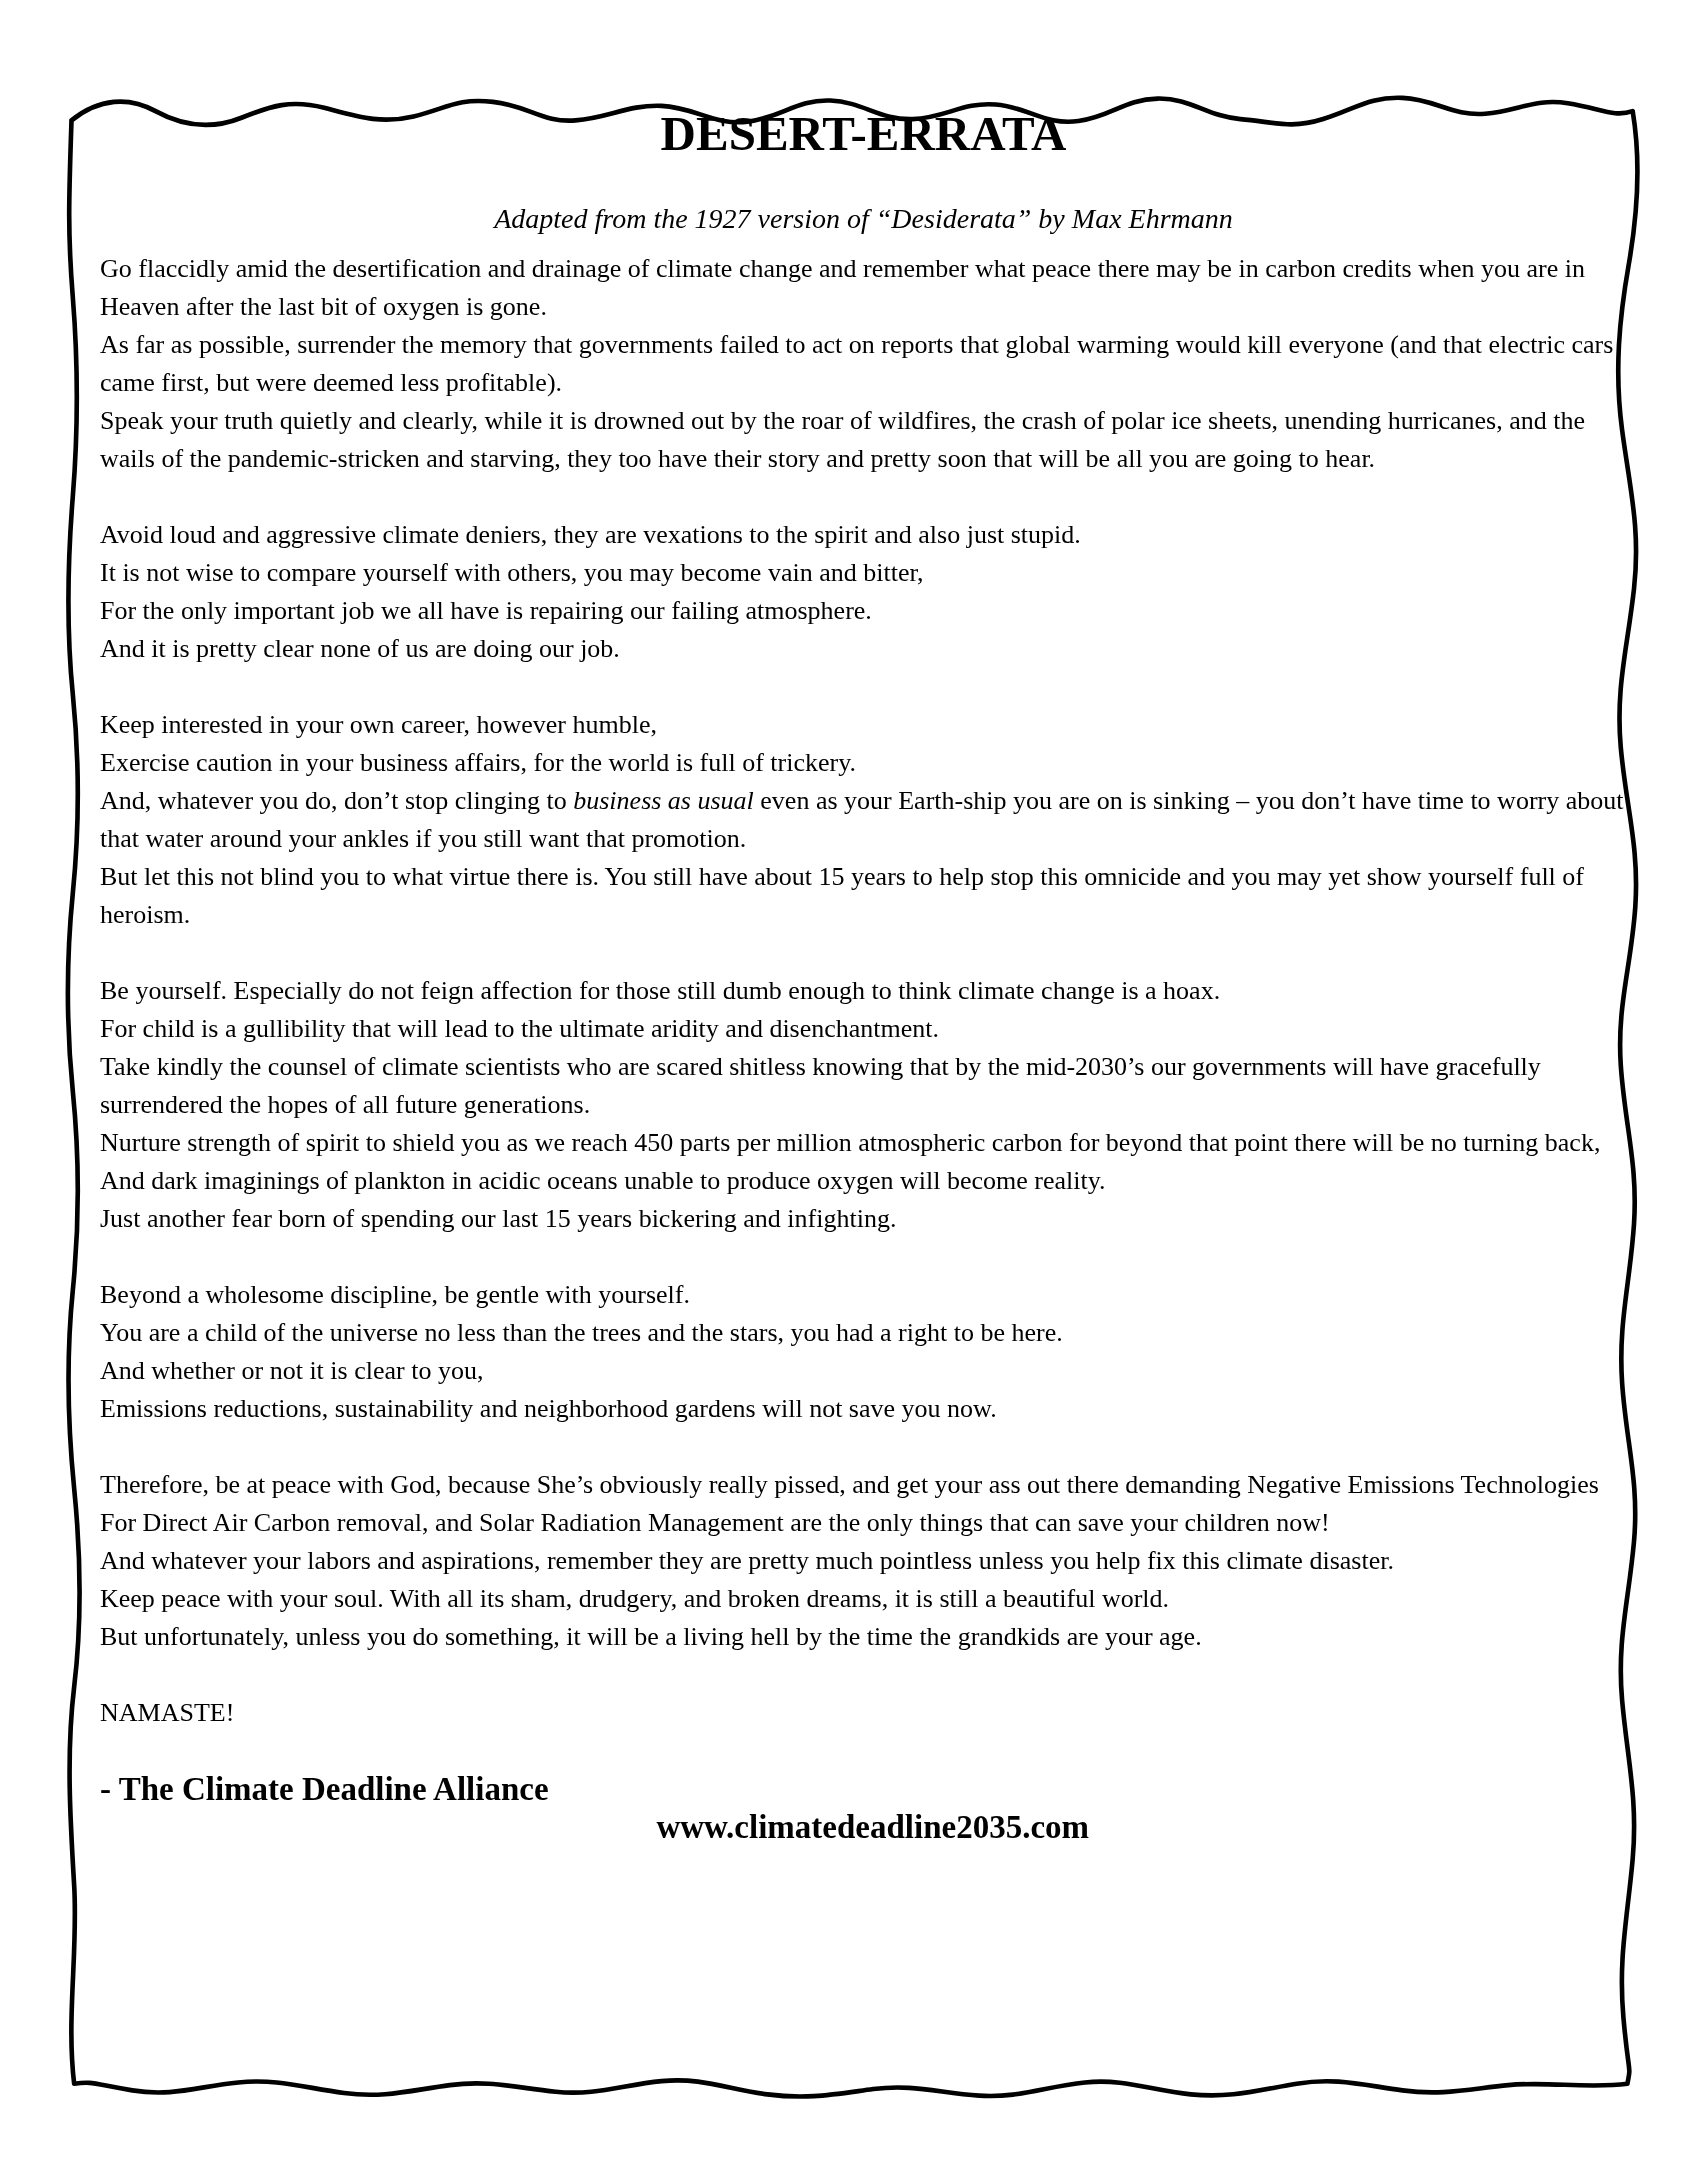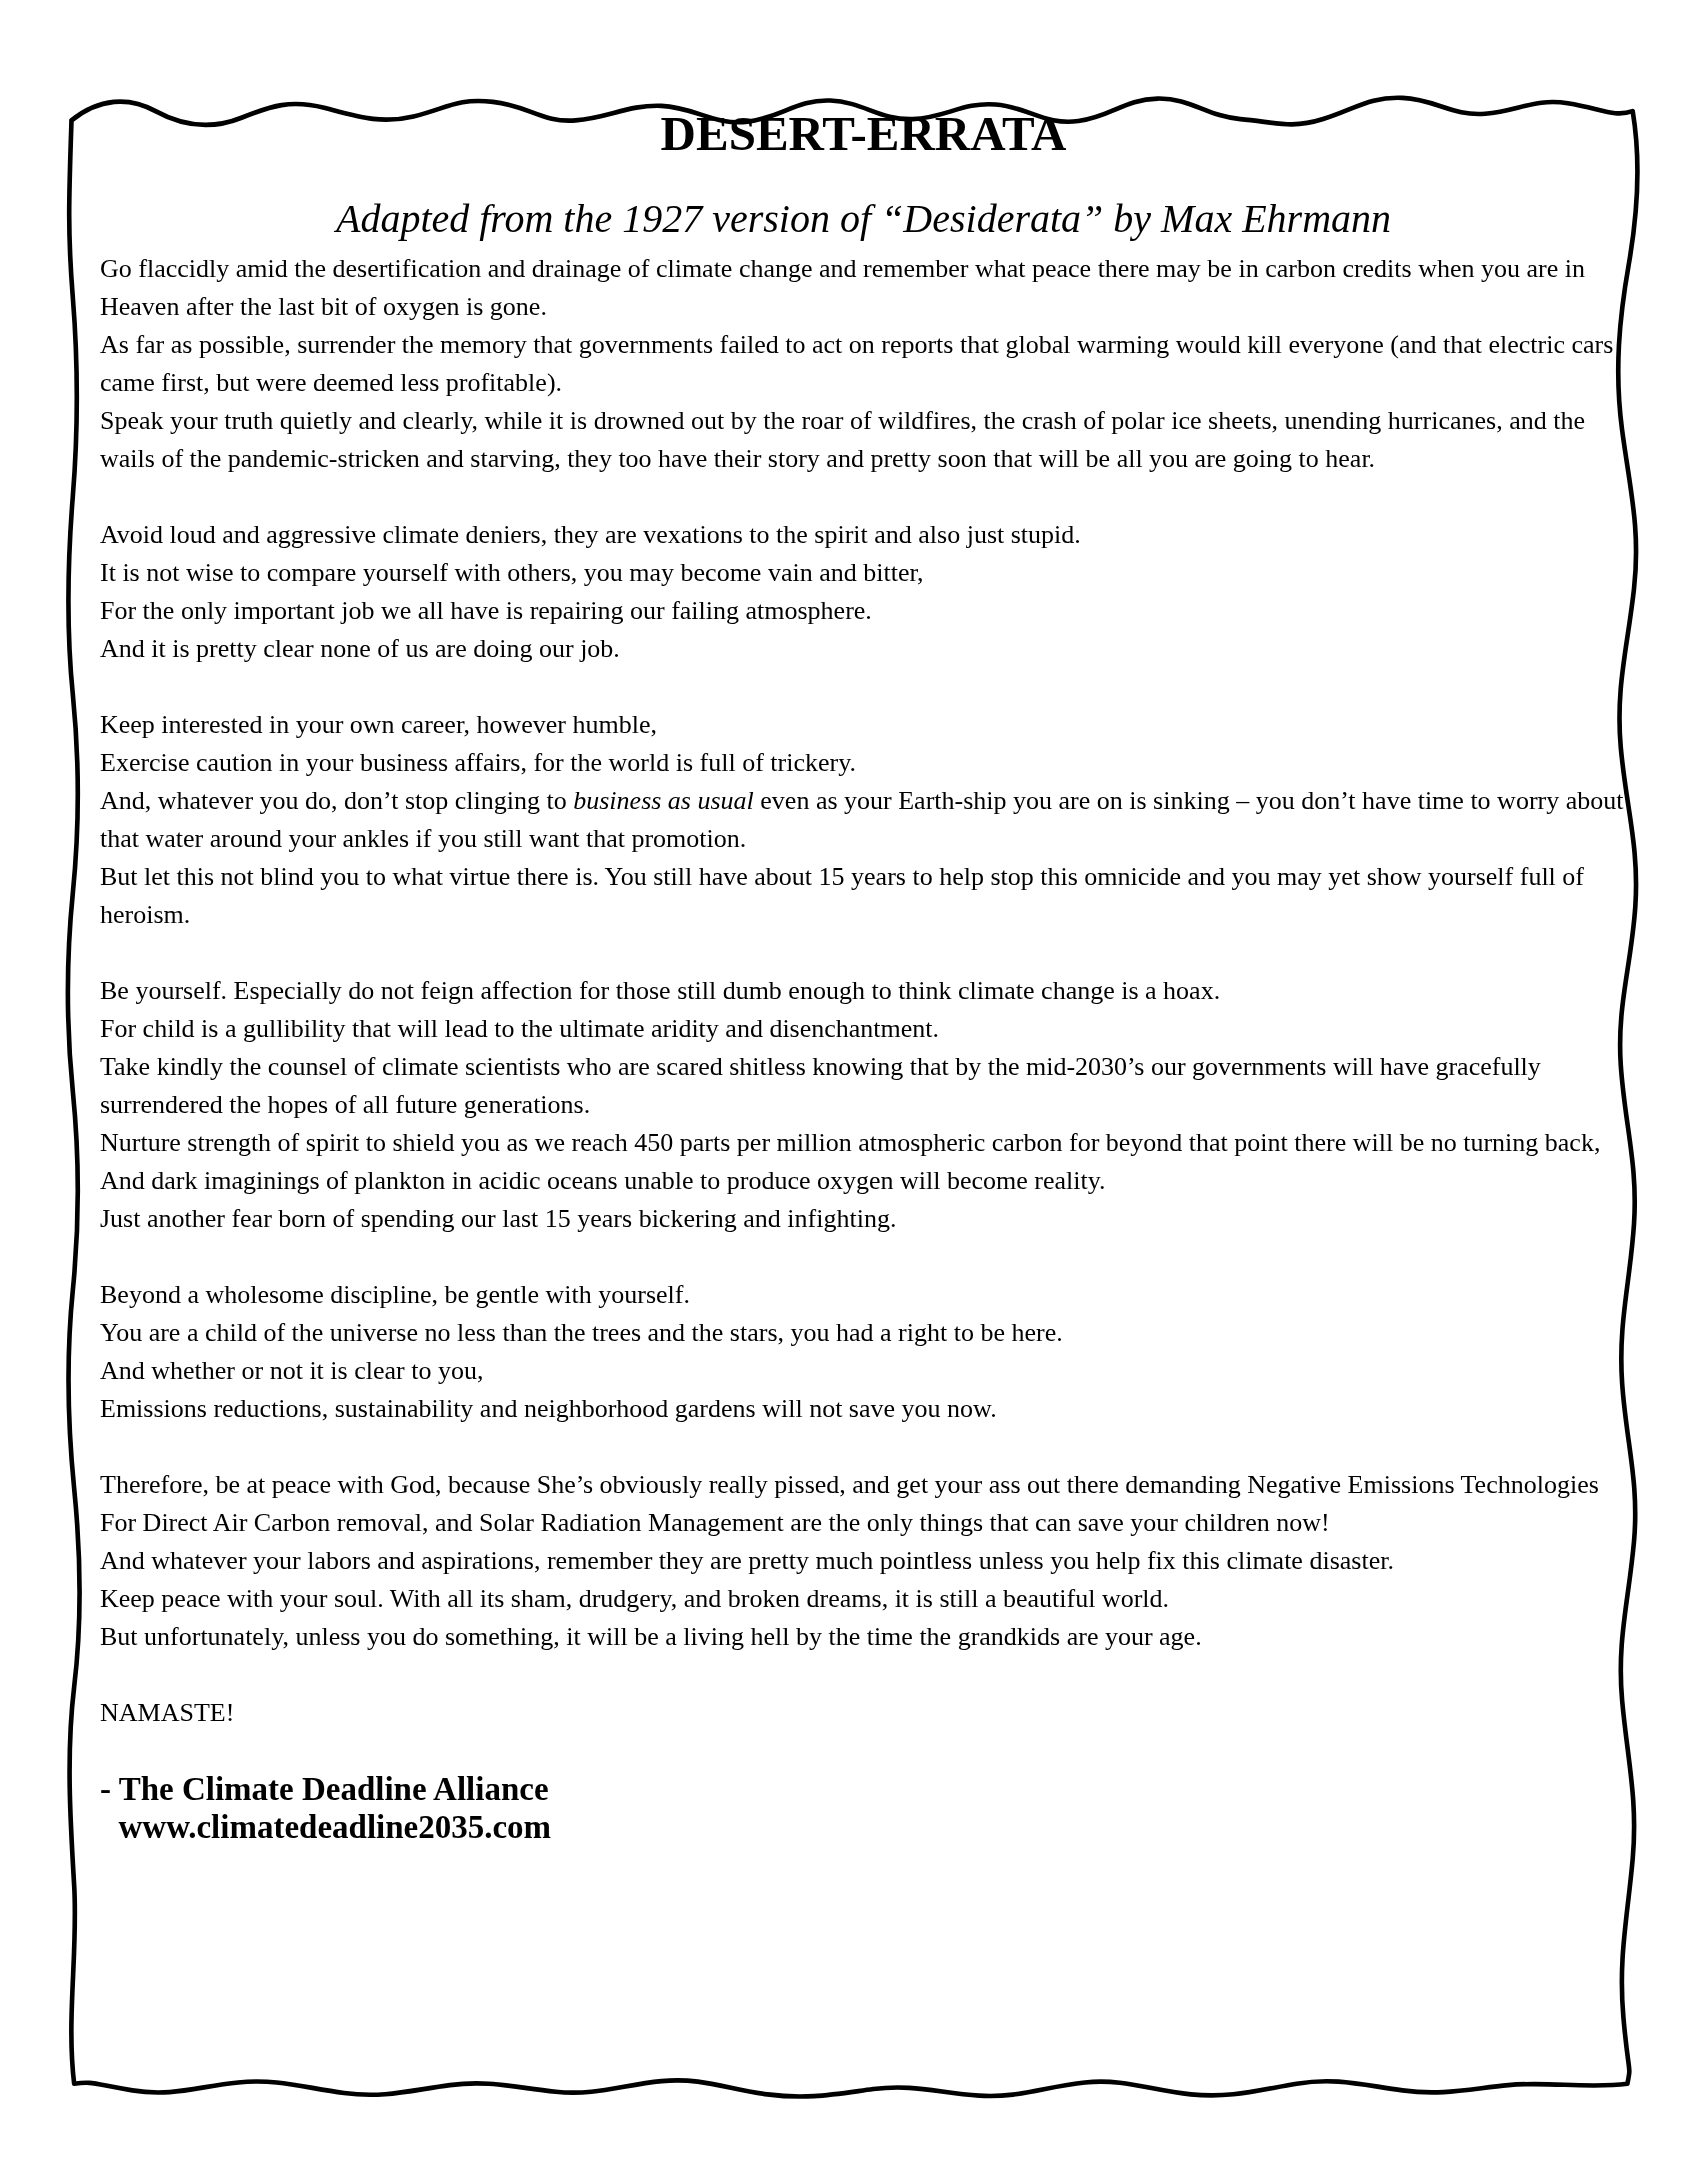--- a/index.html
+++ b/index.html
@@ -33,40 +33,40 @@
   .title {
     margin: 8px 0 0 0;
     text-align: center;
     font-size: 49px;
     font-weight: bold;
     line-height: 66px;
   }
   .subtitle {
     margin: 29px 0 0 0;
     text-align: center;
-    font-size: 40px;
+    font-size: 28px;
     font-style: italic;
     line-height: 46px;
   }
   .poem {
     margin-top: 8px;
     font-size: 26px;
     line-height: 38px;
     text-align: left;
   }
   .stanza + .stanza { margin-top: 38px; }
   .line { white-space: normal; }
   .em { font-style: italic; }
   .footer {
     margin-top: 38px;
     font-size: 33px;
     line-height: 38px;
     font-weight: bold;
   }
-  .footer .url { padding-left: 18.5px; }
+  .footer .url { padding-left: 18.5px; text-align: center; }
 </style>
 </head>
 <body>
 
 <div class="page">
 
   <svg class="border-svg" viewBox="0 0 2550 3300" aria-hidden="true">
     <path fill="none" stroke="#000000" stroke-width="7" stroke-linecap="round" stroke-linejoin="round" d="
       M 108 182
       C 150 148, 195 146, 235 168

